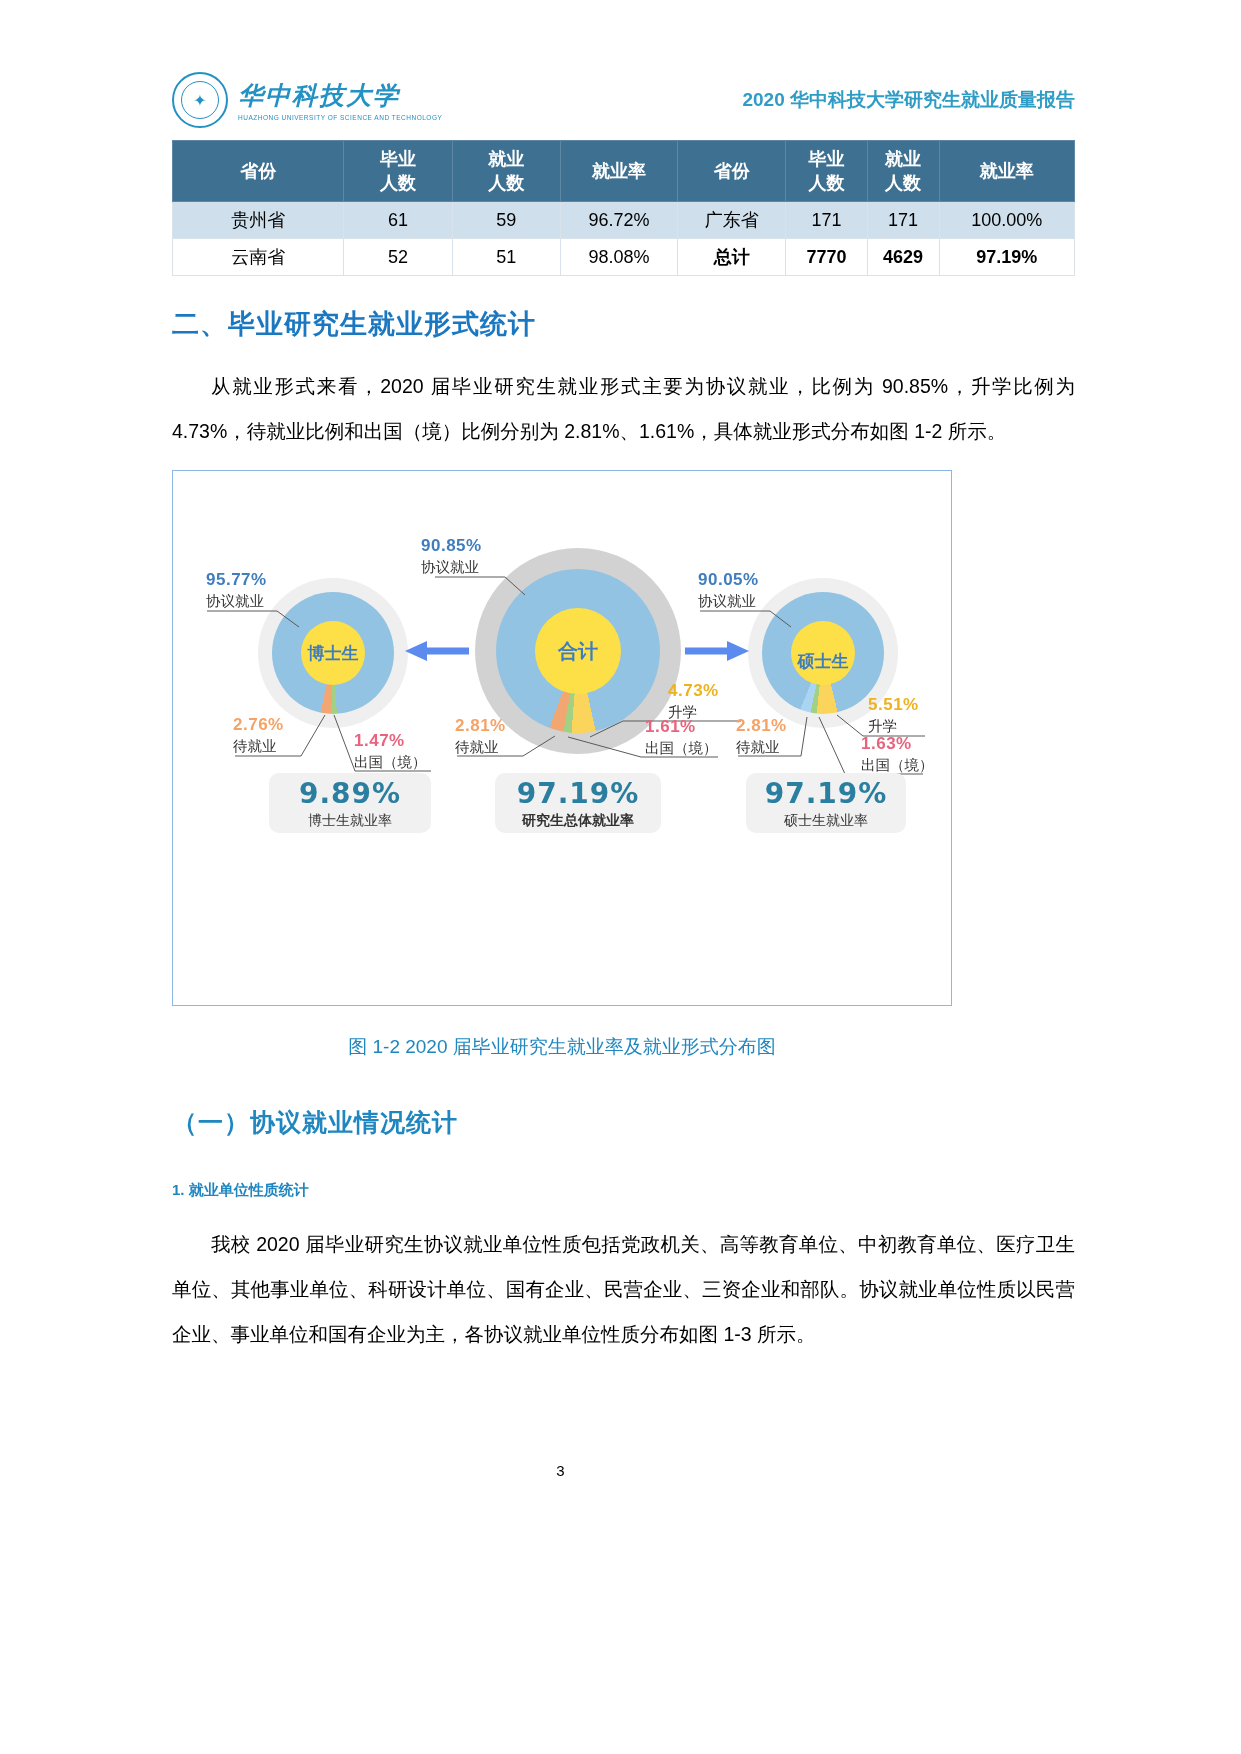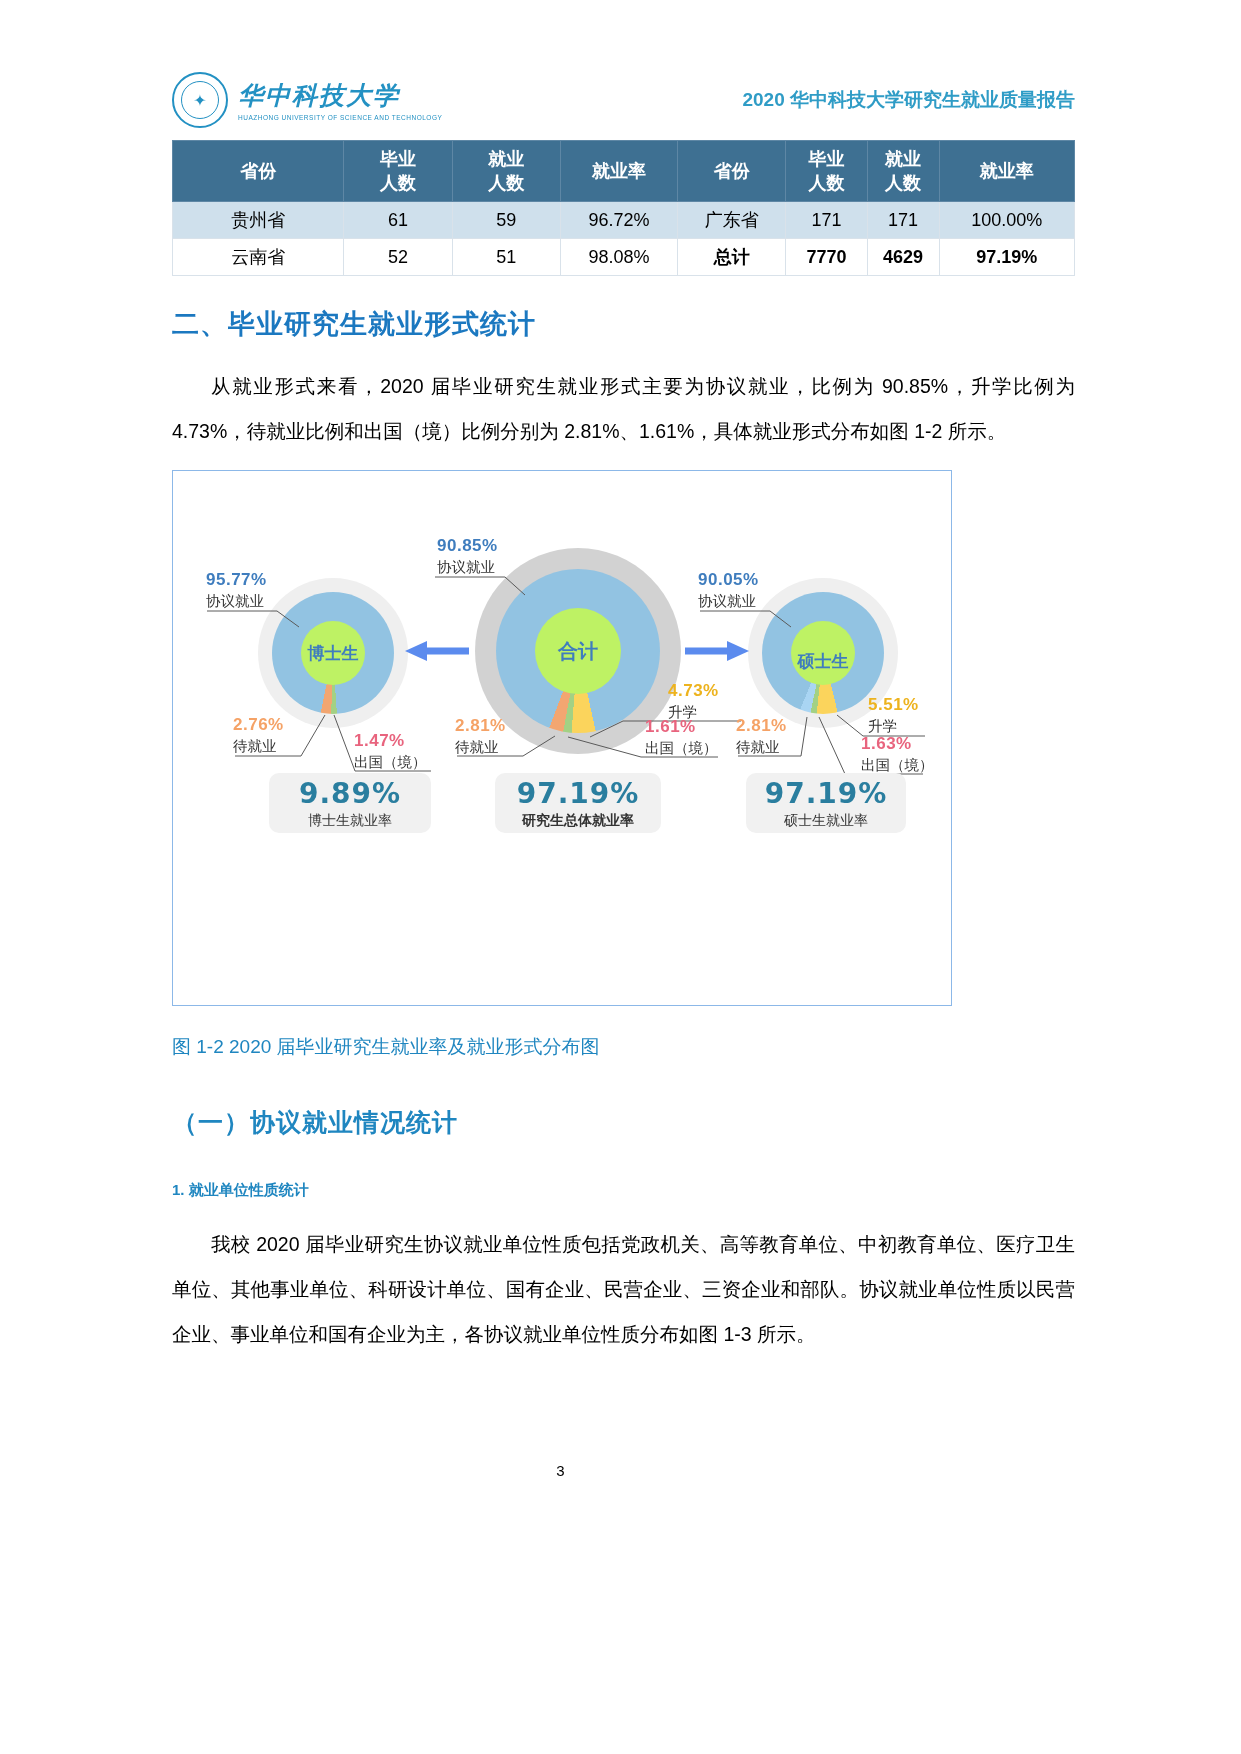--- a/index.html
+++ b/index.html
@@ -29,29 +29,29 @@
         padding:6px 2px;white-space:pre-line;line-height:24px;border:1px solid #5e87a5;}
   table.prov td{font-size:18px;text-align:center;padding:6px 2px;border:1px solid #d9e2ea;height:22px;}
   table.prov tr.alt td{background:var(--table-row-alt-bg);}
   table.prov td.strong{font-weight:bold;}
 
   
   h2.sec{font-size:27px;font-weight:bold;color:var(--accent-heading);margin:30px 0 0 0;letter-spacing:1px;}
   h3.sec{font-size:25px;font-weight:bold;color:var(--accent-subheading);margin:46px 0 0 0;letter-spacing:1px;}
   h4.sec{font-size:15px;font-weight:bold;color:var(--accent-subheading);margin:42px 0 0 0;}
   p.body{font-size:19.5px;line-height:45px;text-align:justify;text-indent:2em;margin:22px 0 0 0;}
-  .caption{width:780px;text-align:left;font-size:19px;color:var(--accent-subheading);margin-top:28px;}
+  .caption{width:780px;text-align:center;font-size:19px;color:var(--accent-subheading);margin-top:28px;}
 
   
   .chart-box{position:relative;width:778px;height:534px;margin-top:16px;
         border:1px solid var(--box-border);background:#fff;}
   .halo{position:absolute;border-radius:50%;background:var(--halo-gray);}
   .halo.dark{background:var(--halo-gray-dark);}
   .pie{position:absolute;border-radius:50%;}
-  .hole{position:absolute;border-radius:50%;background:#bef264;display:flex;align-items:center;justify-content:center;}
+  .hole{position:absolute;border-radius:50%;background:#fde047;display:flex;align-items:center;justify-content:center;}
   .hole span{font-weight:bold;color:var(--label-blue);}
   .lines{position:absolute;left:0;top:0;pointer-events:none;}
   .lines polyline{fill:none;stroke:#5a5a5a;stroke-width:1;}
   .lines .arrow-shaft{stroke:var(--arrow-blue);stroke-width:7;}
   .lines .arrow-head{fill:var(--arrow-blue);}
   .clabel{position:absolute;line-height:18px;}
   .clabel .num{font-size:17px;font-weight:bold;letter-spacing:.5px;}
   .clabel .nm{font-size:14.5px;color:#333;margin-top:3px;}
   .nb{color:var(--label-blue);} .no{color:var(--label-orange);}
   .np{color:var(--label-pink);} .ny{color:var(--label-yellow);}
@@ -182,21 +182,21 @@
       </div>
       <div class="clabel" style="left:60px;top:245px;">
         <div class="num no">2.76%</div>
         <div class="nm">待就业</div>
       </div>
       <div class="clabel" style="left:181px;top:261px;">
         <div class="num np">1.47%</div>
         <div class="nm">出国（境）</div>
       </div>
 
-      <div class="clabel" style="left:264px;top:66px;">
+      <div class="clabel" style="left:248px;top:66px;">
         <div class="num nb">90.85%</div>
         <div class="nm">协议就业</div>
       </div>
       <div class="clabel" style="left:495px;top:211px;">
         <div class="num ny">4.73%</div>
         <div class="nm">升学</div>
       </div>
       <div class="clabel" style="left:282px;top:246px;">
         <div class="num no">2.81%</div>
         <div class="nm">待就业</div>

